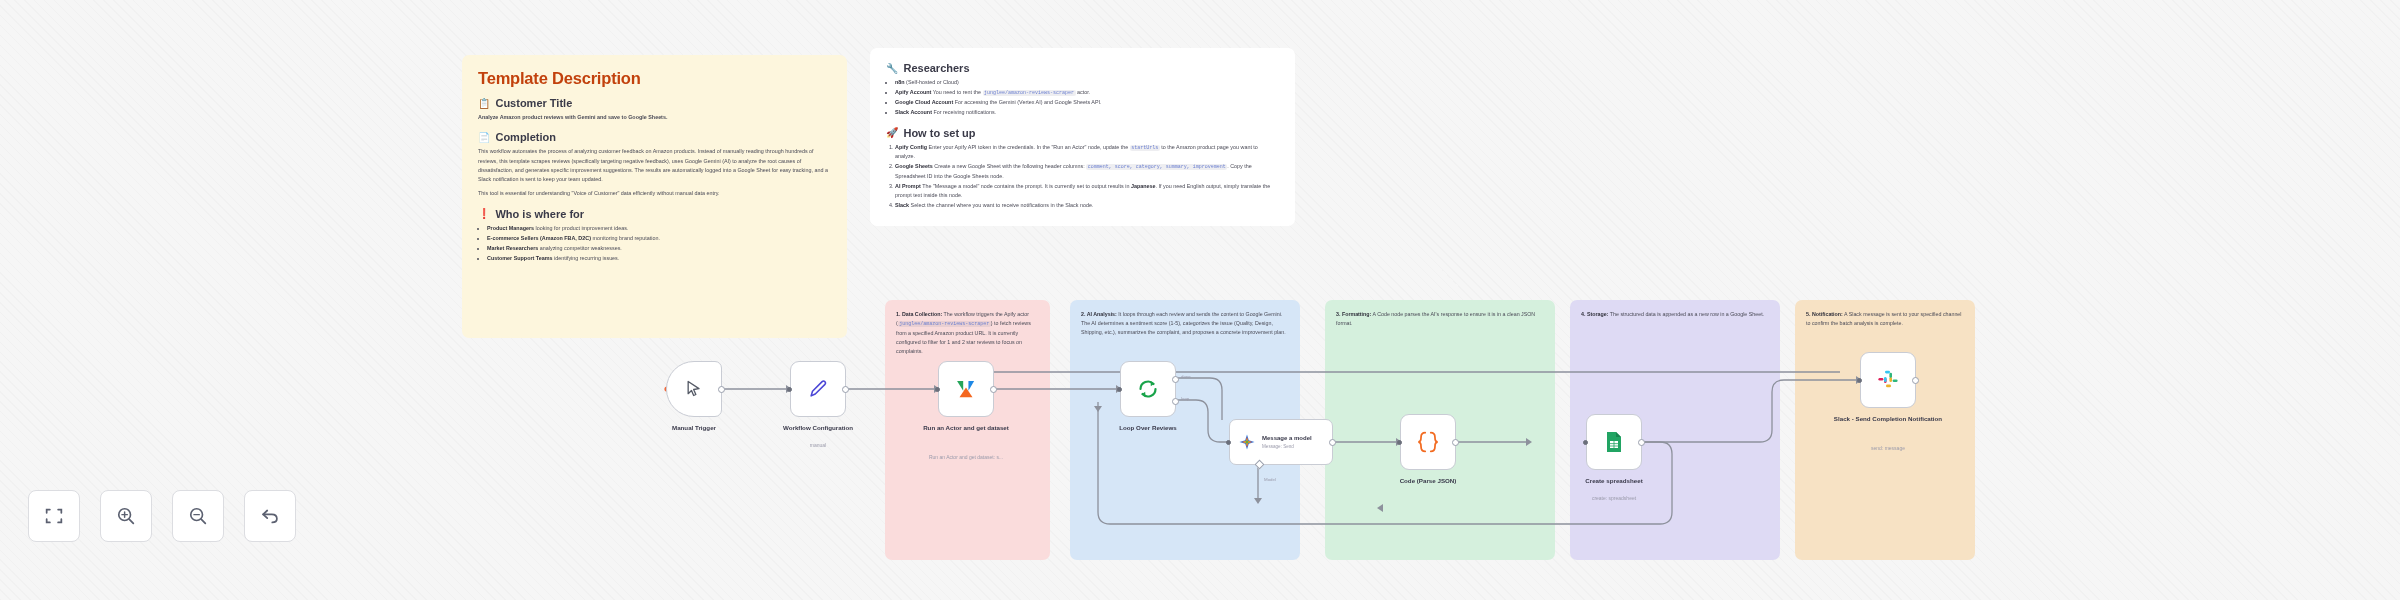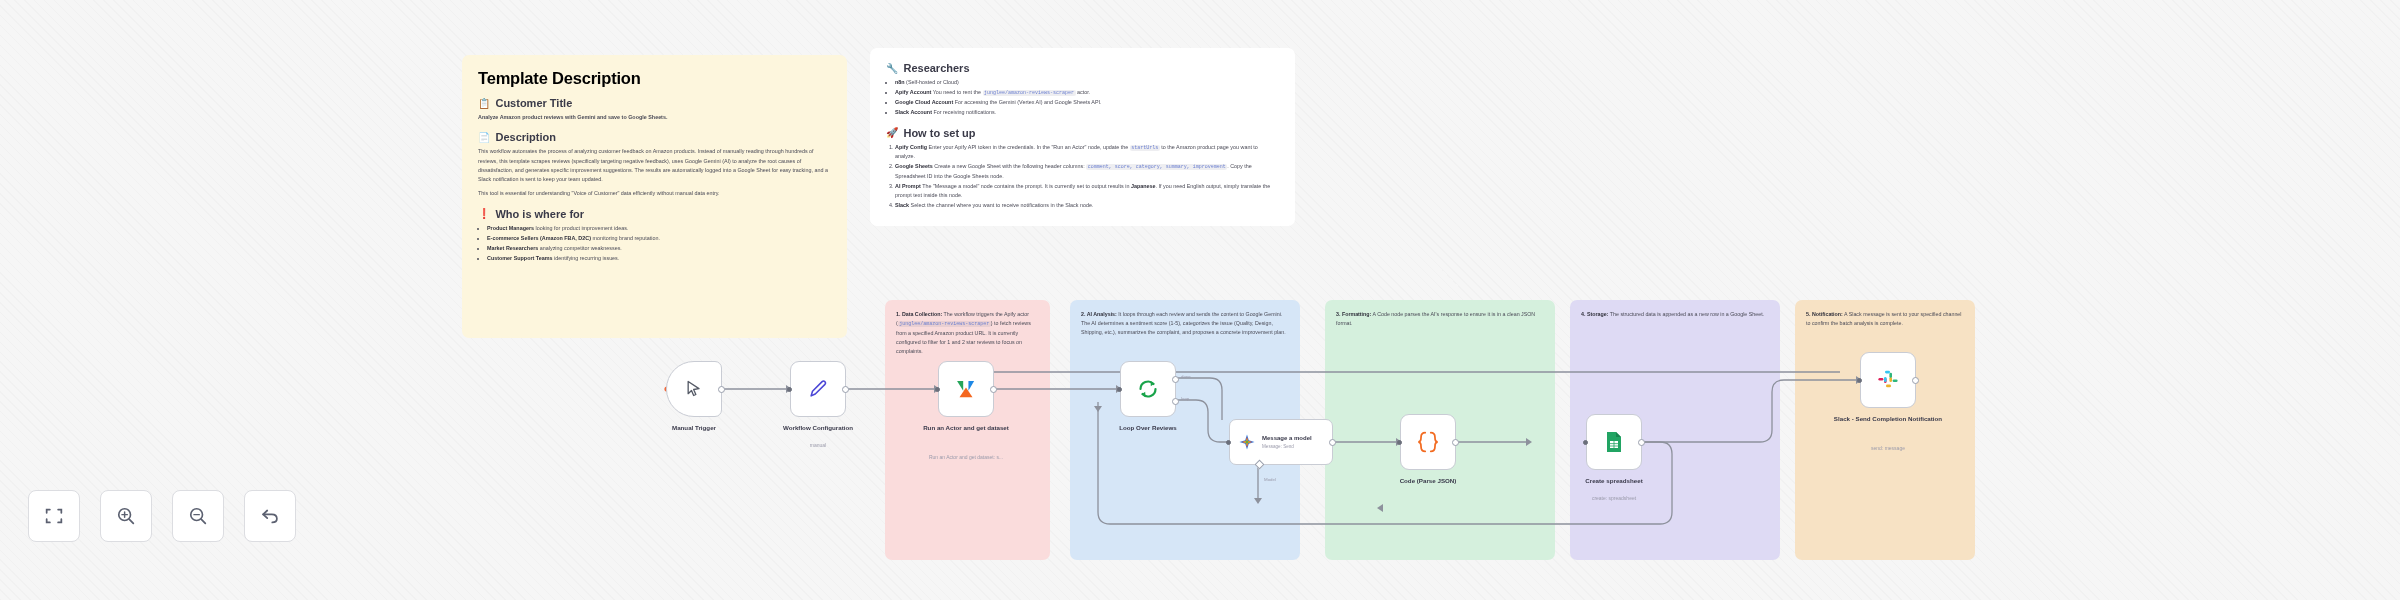--- a/index.html
+++ b/index.html
@@ -19,21 +19,21 @@
   .note {
     position: absolute;
     border-radius: 7px;
     padding: 14px 16px;
     overflow: hidden;
   }
   .note-desc { background: #fdf6dd; }
   .note-req  { background: #ffffff; }
 
   .note h1 {
-    font-size: 16.5px; font-weight: 700; color: #000000;
+    font-size: 16.5px; font-weight: 700; color: #c2410c;
     letter-spacing: -.2px; margin-bottom: 7px;
   }
   .note h2 {
     font-size: 11px; font-weight: 700; color: #3a3a48;
     margin: 9px 0 4px; display: flex; align-items: center; gap: 5px;
   }
   .note h2 .emo { font-size: 10px; }
   .note p {
     font-size: 5.4px; line-height: 1.72; color: #4b4b57;
     margin-bottom: 5px;
@@ -150,21 +150,21 @@
     <h1>Template Description</h1>
 
     <h2>
       <span class="emo">📋</span>
       <span>Customer Title</span>
     </h2>
     <p class="lead">Analyze Amazon product reviews with Gemini and save to Google Sheets.</p>
 
     <h2>
       <span class="emo">📄</span>
-      <span>Description</span>
+      <span>Completion</span>
     </h2>
     <p>This workflow automates the process of analyzing customer feedback on Amazon products. Instead of manually reading through hundreds of reviews, this template scrapes reviews (specifically targeting negative feedback), uses Google Gemini (AI) to analyze the root causes of dissatisfaction, and generates specific improvement suggestions. The results are automatically logged into a Google Sheet for easy tracking, and a Slack notification is sent to keep your team updated.</p>
     <p>This tool is essential for understanding "Voice of Customer" data efficiently without manual data entry.</p>
 
     <h2>
       <span class="emo">❗</span>
       <span>Who is where for</span>
     </h2>
     <ul>
       <li><b>Product Managers</b><span> looking for product improvement ideas.</span></li>

